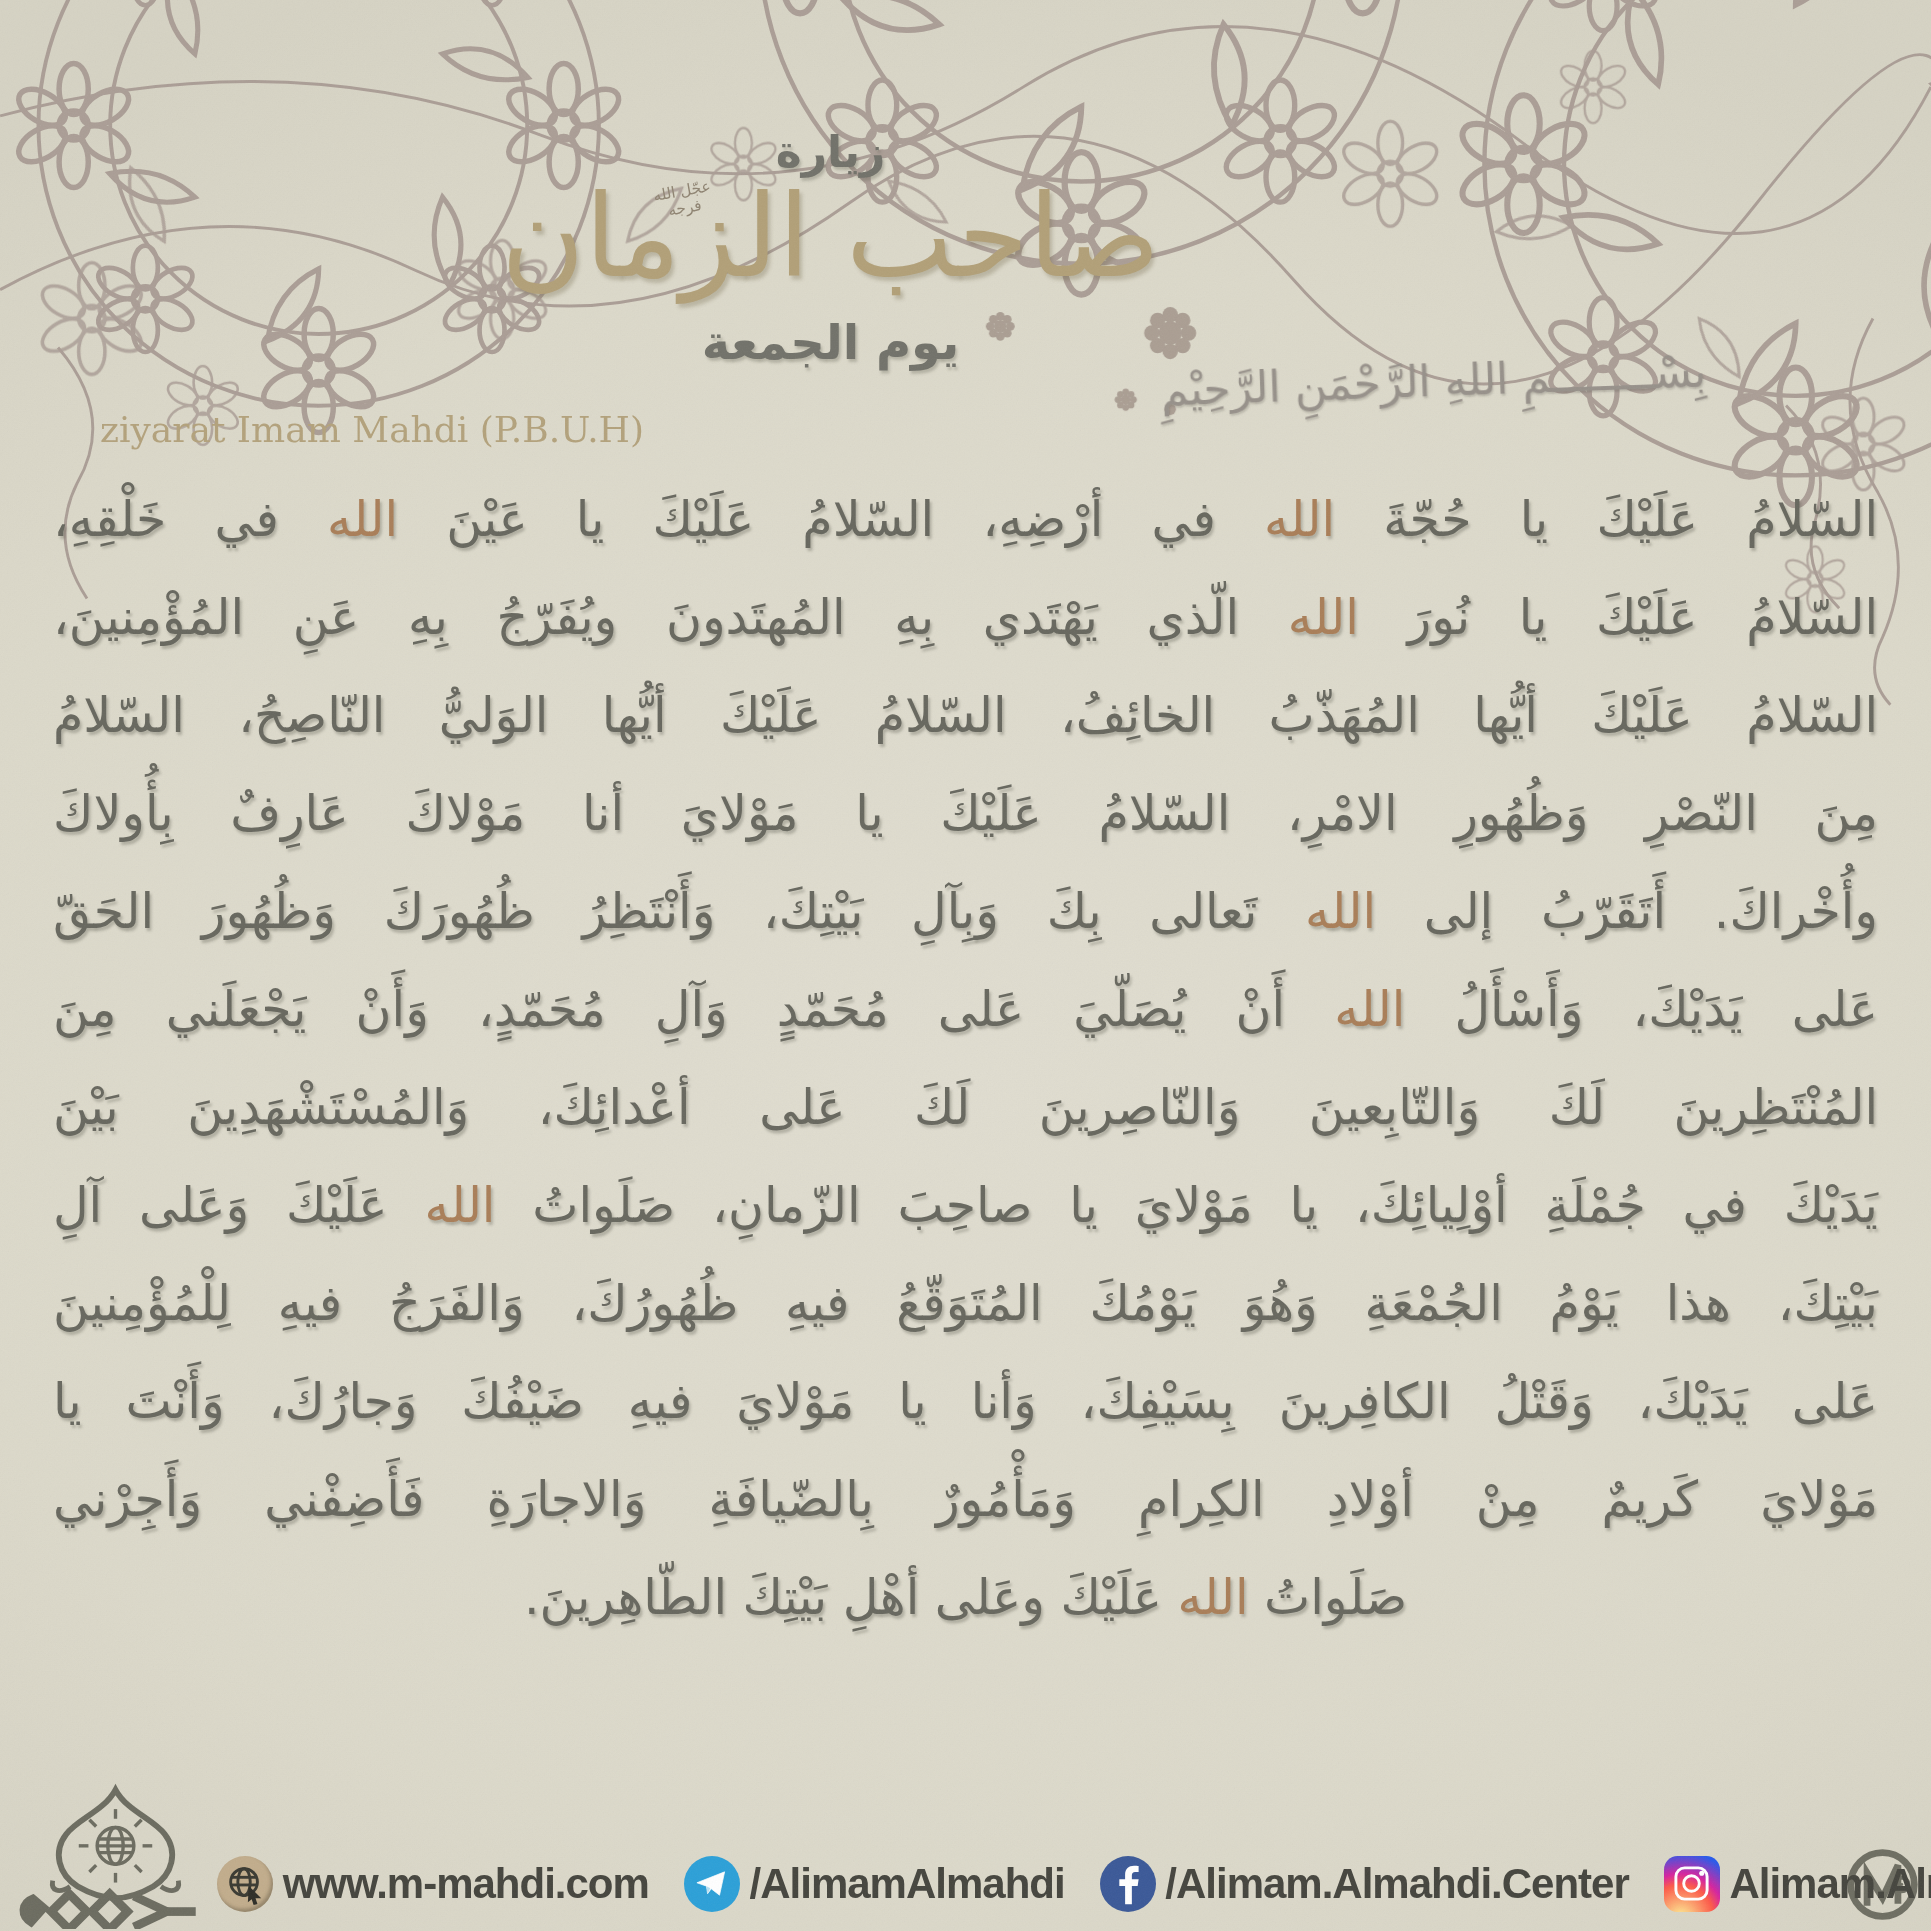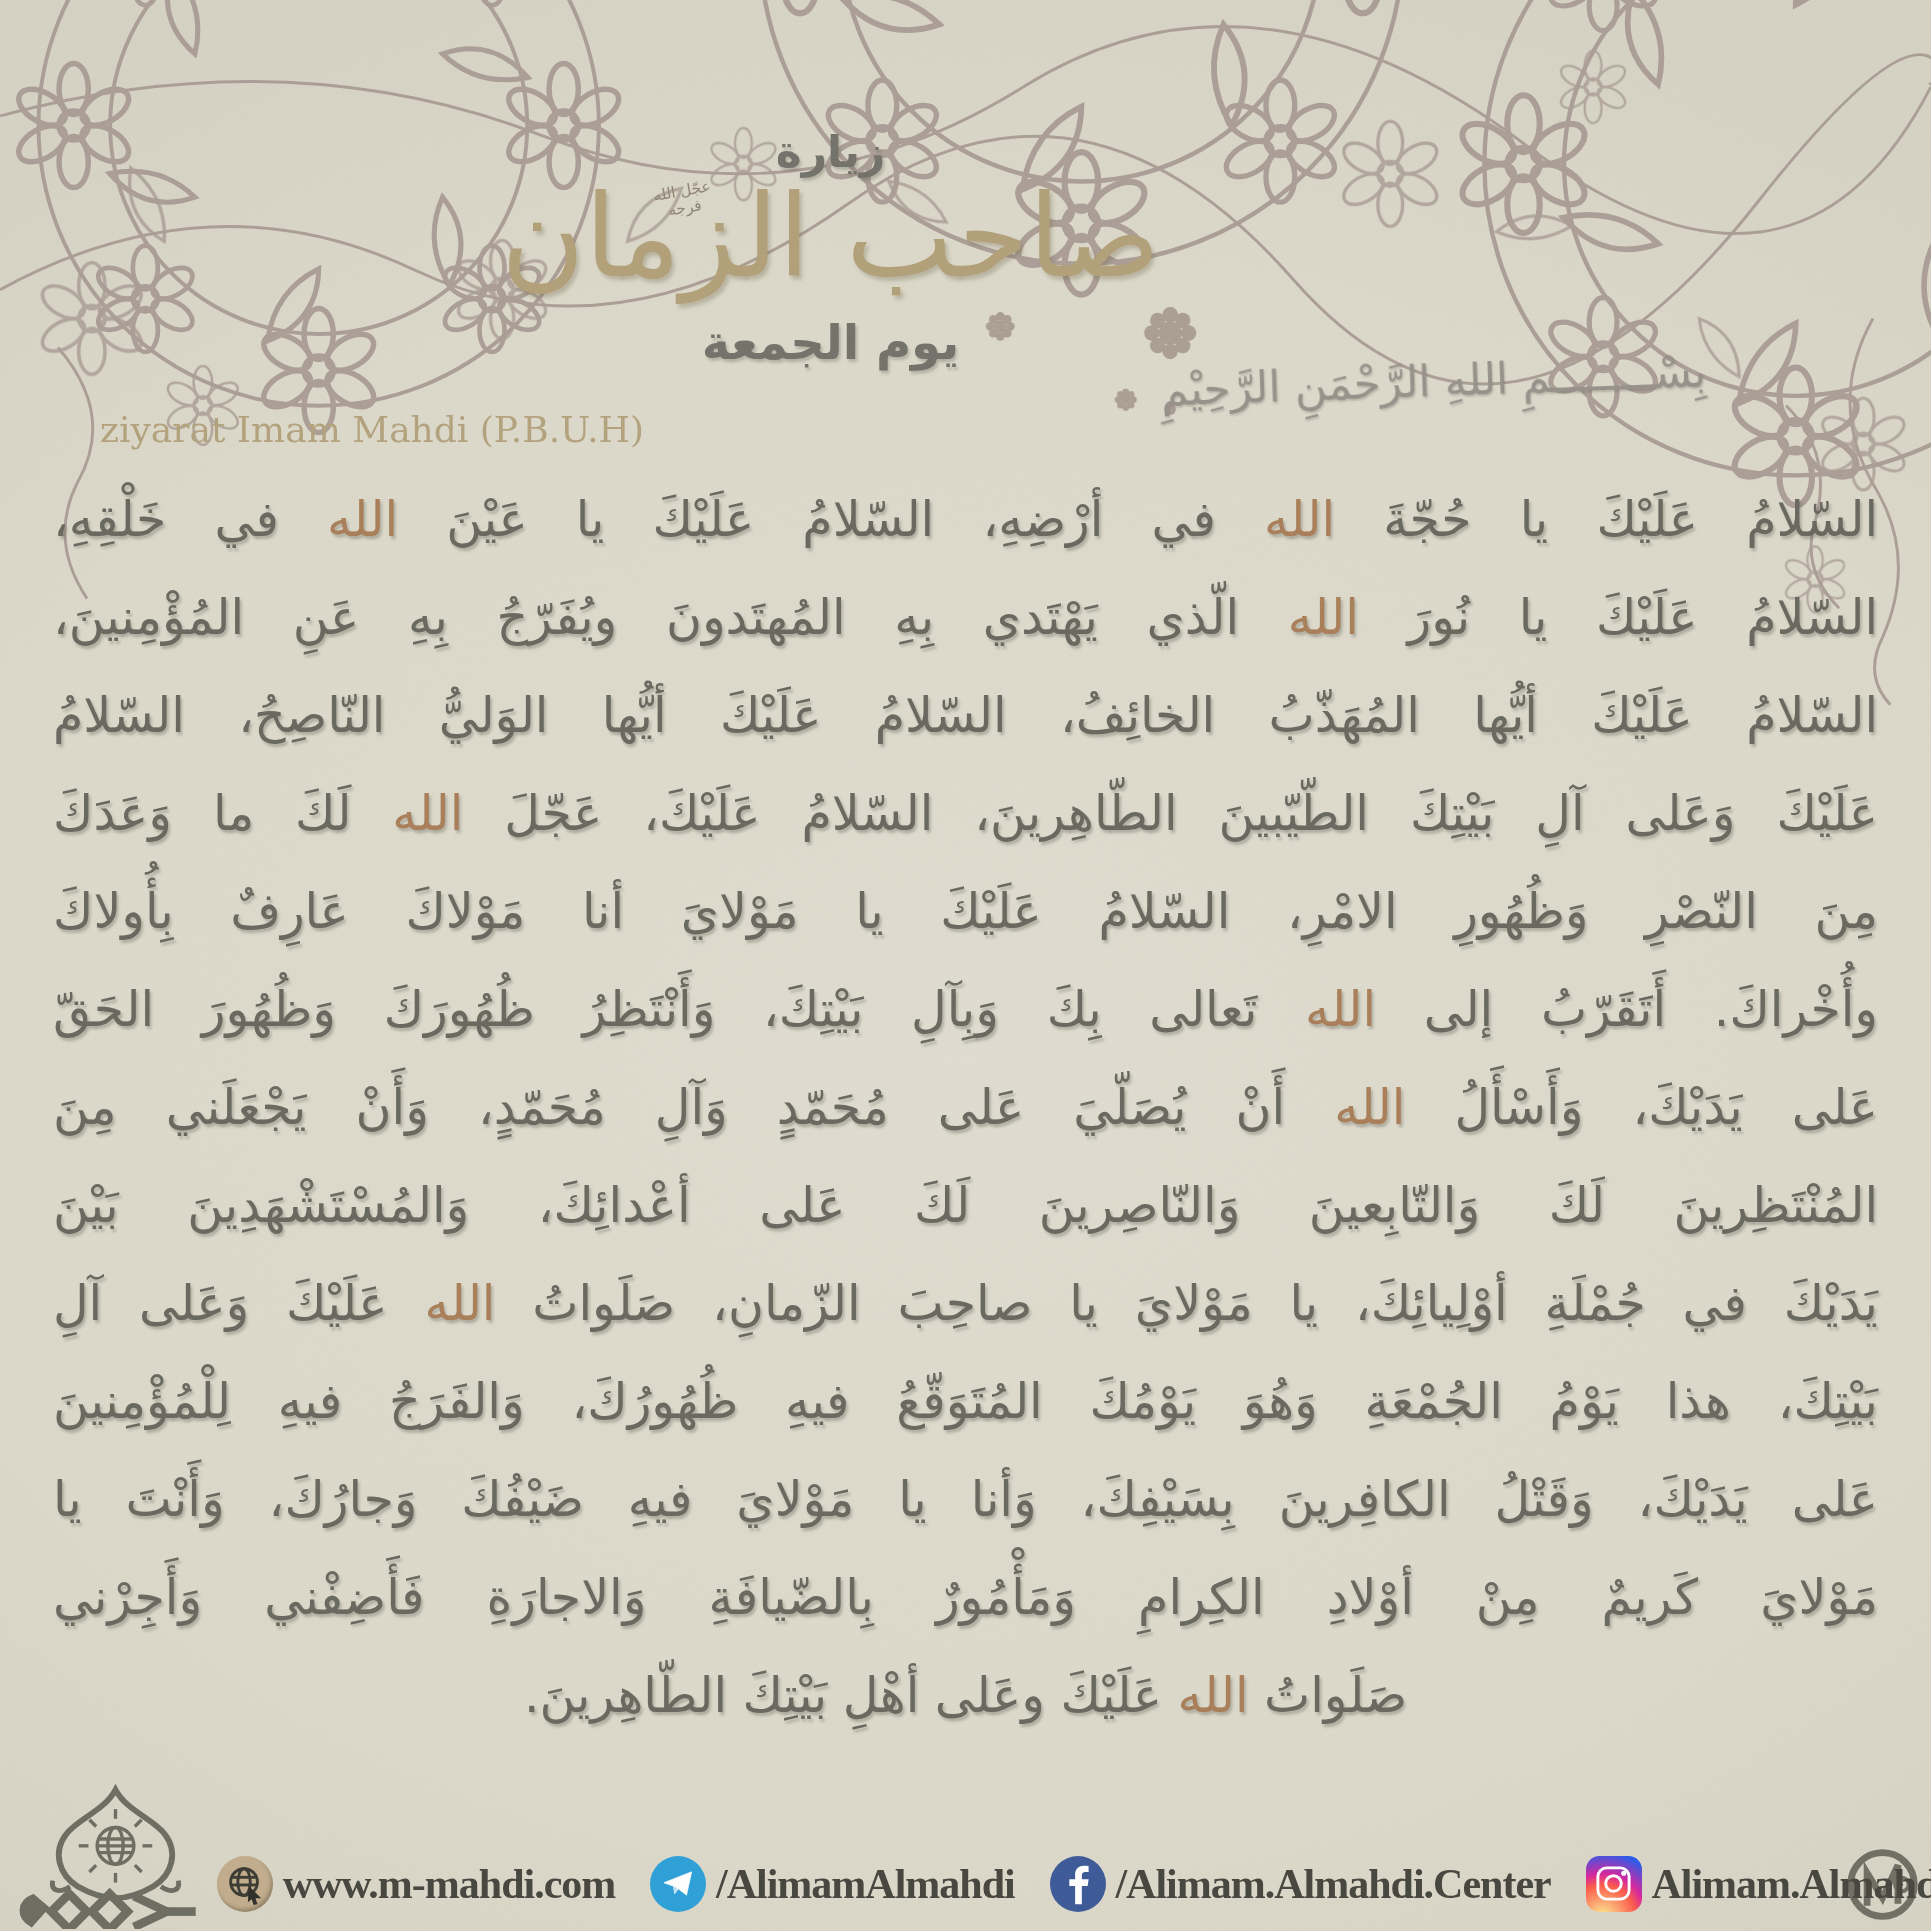--- a/index.html
+++ b/index.html
@@ -37,21 +37,21 @@
   .prayer{position:absolute;top:473px;right:53px;left:53px;direction:rtl;z-index:3}
   .line{height:98px;line-height:94px;font-size:49px;color:var(--bodytxt);
         text-align:justify;text-align-last:justify;white-space:normal;
         text-shadow:1.9px 2.9px 2.9px rgba(80,78,66,.33);font-weight:400}
   .line.last{text-align:center;text-align-last:center}
   .hl{color:var(--allah)}
 
   .footerbar{position:absolute;left:217px;right:92px;bottom:11.6px;height:71px;z-index:5;
              display:flex;align-items:center;gap:35px}
   .fitem{display:flex;align-items:center;gap:9.7px}
-  .flabel{font-family:Liberation Serif, serif;font-weight:bold;
+  .flabel{font-family:Liberation Sans, sans-serif;font-weight:bold;
           font-size:42px;color:var(--footer);letter-spacing:-1px;white-space:nowrap}
   .badge{width:56px;height:56px;border-radius:50%;display:flex;align-items:center;
          justify-content:center;flex:0 0 auto}
   .badge.globe{background:#c2ad8c;box-shadow:inset -1.9px -2.9px 3.9px rgba(60,55,40,.35)}
   .badge.tg{background:var(--tg)}
   .badge.fb{background:var(--fb)}
   .ig{width:56px;height:56px;border-radius:13.5px;display:flex;align-items:center;justify-content:center;
       background:radial-gradient(circle at 30% 110%, #fdf497 0%, #fd5949 45%, #d6249f 60%, #285aeb 90%);flex:0 0 auto}
 </style>
 </head>
@@ -166,21 +166,20 @@
   <div class="subtitle">يوم الجمعة</div>
 </div>
 <div class="seal">عجّل الله فرجه</div>
 <div class="eng">ziyarat Imam Mahdi (P.B.U.H)</div>
 <div class="basmala">بِسْــــــــمِ اللهِ الرَّحْمَنِ الرَّحِيْمِ</div>
 
 <div class="prayer">
     <div class="line">السّلامُ عَلَيْكَ يا حُجّةَ <span class="hl">الله</span> في أرْضِهِ، السّلامُ عَلَيْكَ يا عَيْنَ <span class="hl">الله</span> في خَلْقِهِ،</div>
     <div class="line">السّلامُ عَلَيْكَ يا نُورَ <span class="hl">الله</span> الّذي يَهْتَدي بِهِ المُهتَدونَ ويُفَرّجُ بِهِ عَنِ المُؤْمِنينَ،</div>
     <div class="line">السّلامُ عَلَيْكَ أيُّها المُهَذّبُ الخائِفُ، السّلامُ عَلَيْكَ أيُّها الوَليُّ النّاصِحُ، السّلامُ</div>
-    <div class="line">عَلَيْكَ وَعَلى آلِ بَيْتِكَ الطّيّبينَ الطّاهِرينَ، السّلامُ عَلَيْكَ، عَجّلَ <span class="hl">الله</span> لَكَ ما وَعَدَكَ</div>
     <div class="line">مِنَ النّصْرِ وَظُهُورِ الامْرِ، السّلامُ عَلَيْكَ يا مَوْلايَ أنا مَوْلاكَ عَارِفٌ بِأُولاكَ</div>
     <div class="line">وأُخْراكَ. أَتَقَرّبُ إلى <span class="hl">الله</span> تَعالى بِكَ وَبِآلِ بَيْتِكَ، وَأَنْتَظِرُ ظُهُورَكَ وَظُهُورَ الحَقّ</div>
     <div class="line">عَلى يَدَيْكَ، وَأَسْأَلُ <span class="hl">الله</span> أَنْ يُصَلّيَ عَلى مُحَمّدٍ وَآلِ مُحَمّدٍ، وَأَنْ يَجْعَلَني مِنَ</div>
     <div class="line">المُنْتَظِرينَ لَكَ وَالتّابِعينَ وَالنّاصِرينَ لَكَ عَلى أعْدائِكَ، وَالمُسْتَشْهَدِينَ بَيْنَ</div>
     <div class="line">يَدَيْكَ في جُمْلَةِ أوْلِيائِكَ، يا مَوْلايَ يا صاحِبَ الزّمانِ، صَلَواتُ <span class="hl">الله</span> عَلَيْكَ وَعَلى آلِ</div>
     <div class="line">بَيْتِكَ، هذا يَوْمُ الجُمْعَةِ وَهُوَ يَوْمُكَ المُتَوَقّعُ فيهِ ظُهُورُكَ، وَالفَرَجُ فيهِ لِلْمُؤْمِنينَ</div>
     <div class="line">عَلى يَدَيْكَ، وَقَتْلُ الكافِرينَ بِسَيْفِكَ، وَأنا يا مَوْلايَ فيهِ ضَيْفُكَ وَجارُكَ، وَأَنْتَ يا</div>
     <div class="line">مَوْلايَ كَريمٌ مِنْ أوْلادِ الكِرامِ وَمَأْمُورٌ بِالضّيافَةِ وَالاجارَةِ فَأَضِفْني وَأَجِرْني</div>
     <div class="line last">صَلَواتُ <span class="hl">الله</span> عَلَيْكَ وعَلى أهْلِ بَيْتِكَ الطّاهِرينَ.</div>
   </div>

